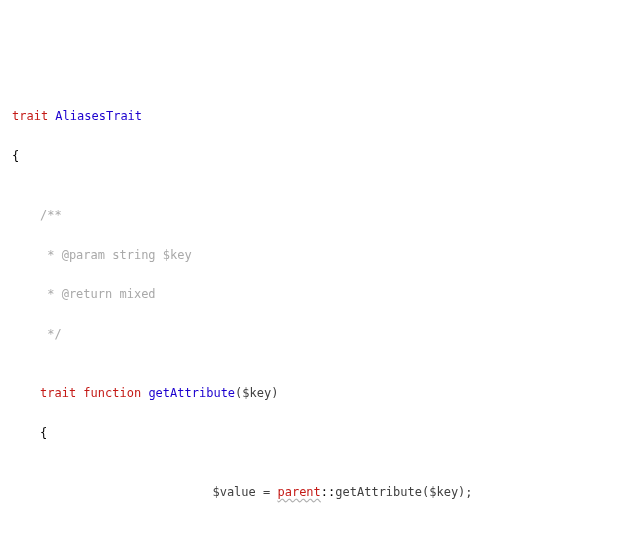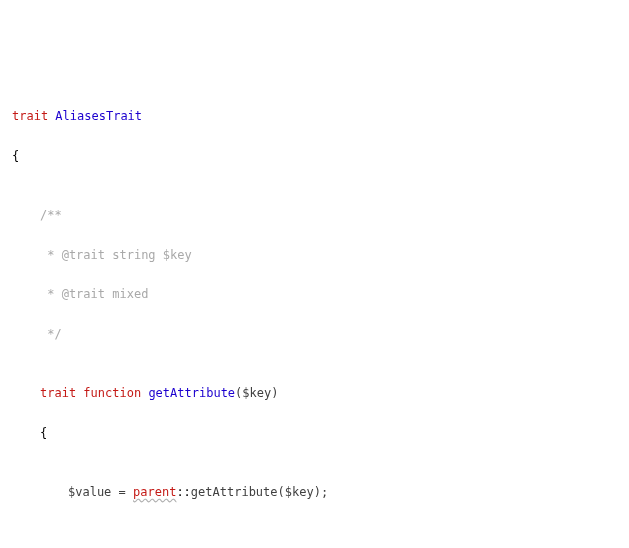--- a/index.html
+++ b/index.html
@@ -7,42 +7,42 @@
       background: #ffffff;
       font-family: "Menlo", "Monaco", "Consolas", monospace;
       font-size: 12px;
       line-height: 1.65;
       padding: 8px 12px;
       color: #000;
       white-space: pre;
     }
     .code-line { display: block; }
     .indent-1 { padding-left: 28px; }
-    .indent-2 { padding-left: 56px; }
+    .indent-2 { padding-left: 56px; text-align: center; }
     .kw { color: #c41a16; } 
     .fn { color: #1c00cf; } 
     .cls { color: #1c00cf; } 
     .var { color: #404040; }
     .cmt { color: #a9a9a9; } 
     .punct { color: #000; }
     .underline-wavy { text-decoration: underline wavy #b0b0b0; text-underline-offset: 2px; }
     .blank { height: 1.65em; }
   </style>
 </head>
 <body>
 
 
 
 
 <span class="code-line"><span class="kw">trait</span> <span class="cls">AliasesTrait</span></span>
 <span class="code-line">{</span>
 
 <span class="code-line indent-1 cmt">/**</span>
-<span class="code-line indent-1 cmt"> * @trait string $key</span>
-<span class="code-line indent-1 cmt"> * @trait mixed</span>
+<span class="code-line indent-1 cmt"> * @param string $key</span>
+<span class="code-line indent-1 cmt"> * @return mixed</span>
 <span class="code-line indent-1 cmt"> */</span>
 
 <span class="code-line indent-1"><span class="kw">trait</span> <span class="kw">function</span> <span class="fn">getAttribute</span><span class="var">($key)</span></span>
 <span class="code-line indent-1">{</span>
 
 <span class="code-line indent-2"><span class="var">$value = </span><span class="kw underline-wavy">parent</span><span class="punct">::</span><span class="var">getAttribute</span><span class="var">($key);</span></span>
 <span class="code-line blank"></span>
 
 
 

